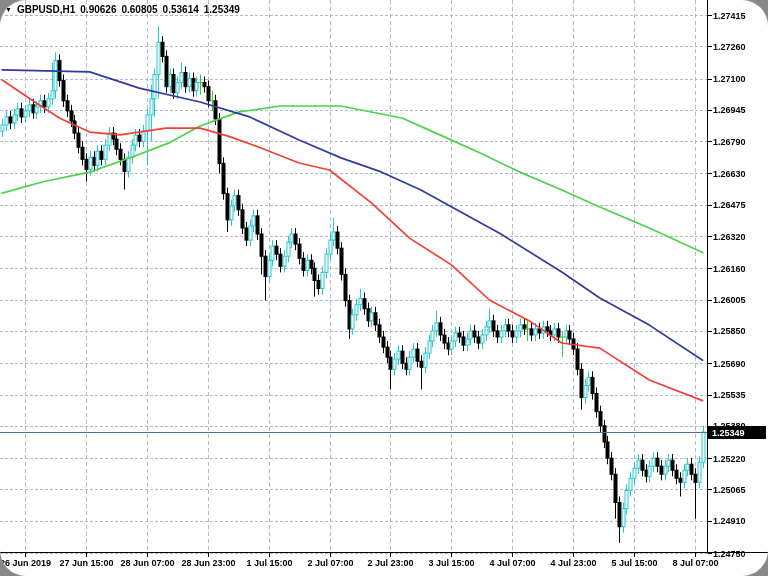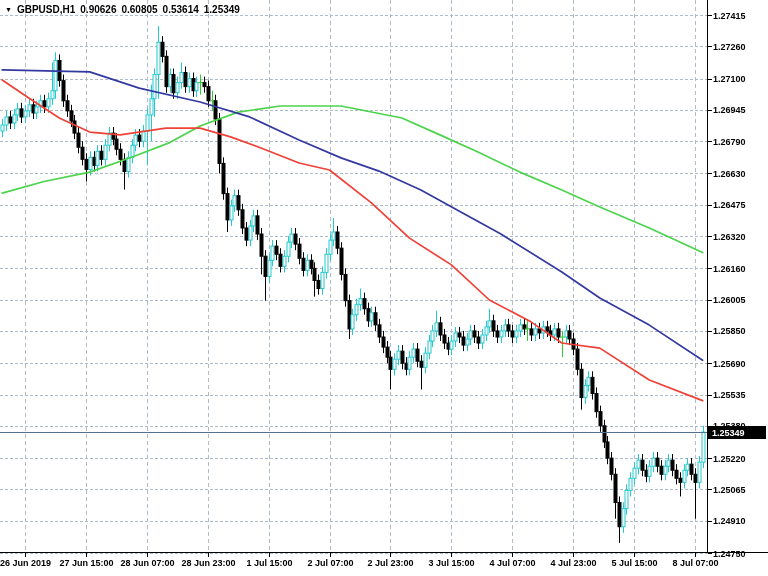--- a/index.html
+++ b/index.html
@@ -1,17 +1,17 @@
 <!DOCTYPE html>
 <html><head>
 <meta charset="utf-8">
 <style>
   html,body{margin:0;padding:0;background:#888;}
   .window{position:relative;width:768px;height:576px;background:#fff;overflow:hidden;
-          font-family:"Liberation Sans",sans-serif;}
+          font-family:"Liberation Sans",sans-serif;border-radius:26px;}
   #chart-svg{position:absolute;left:0;top:0;}
   .ohlc{position:absolute;left:5px;top:4px;font-size:10px;font-weight:bold;color:#000;
         white-space:nowrap;user-select:none;}
   .ohlc span{margin-right:5px;}
   .tri{font-size:7px;position:relative;top:-1px;margin-right:7px;}
   text{font-family:"Liberation Sans",sans-serif;}
 </style>
 </head>
 <body>
 

